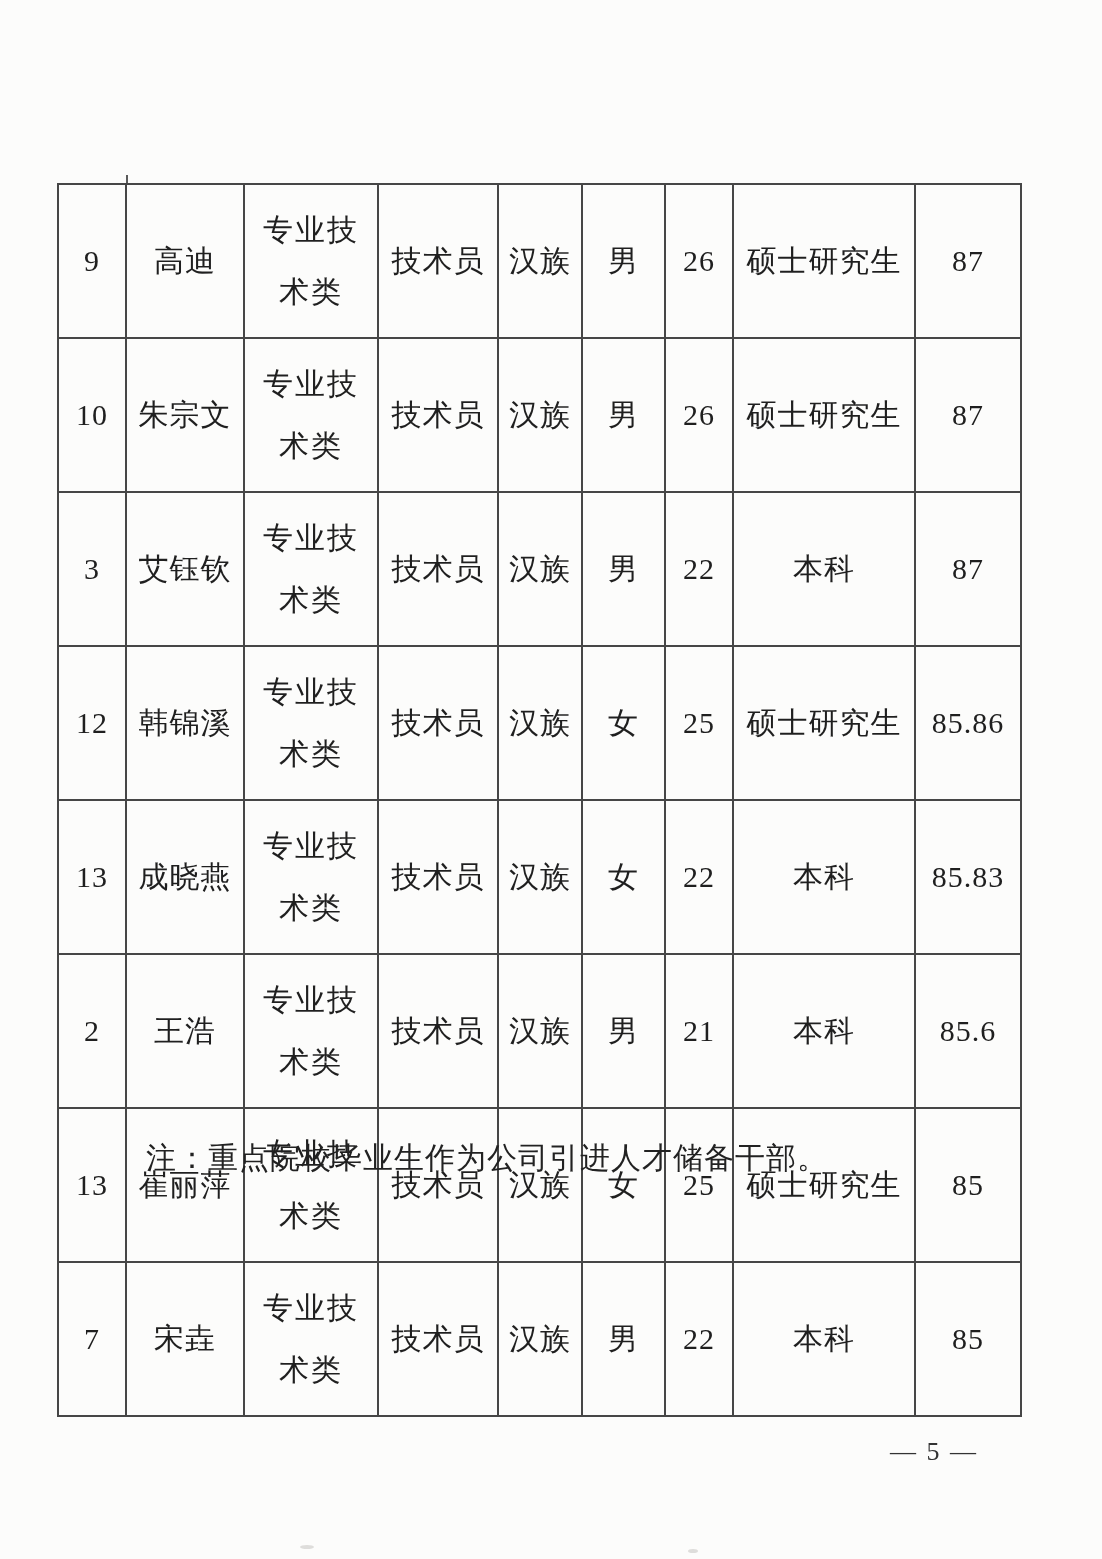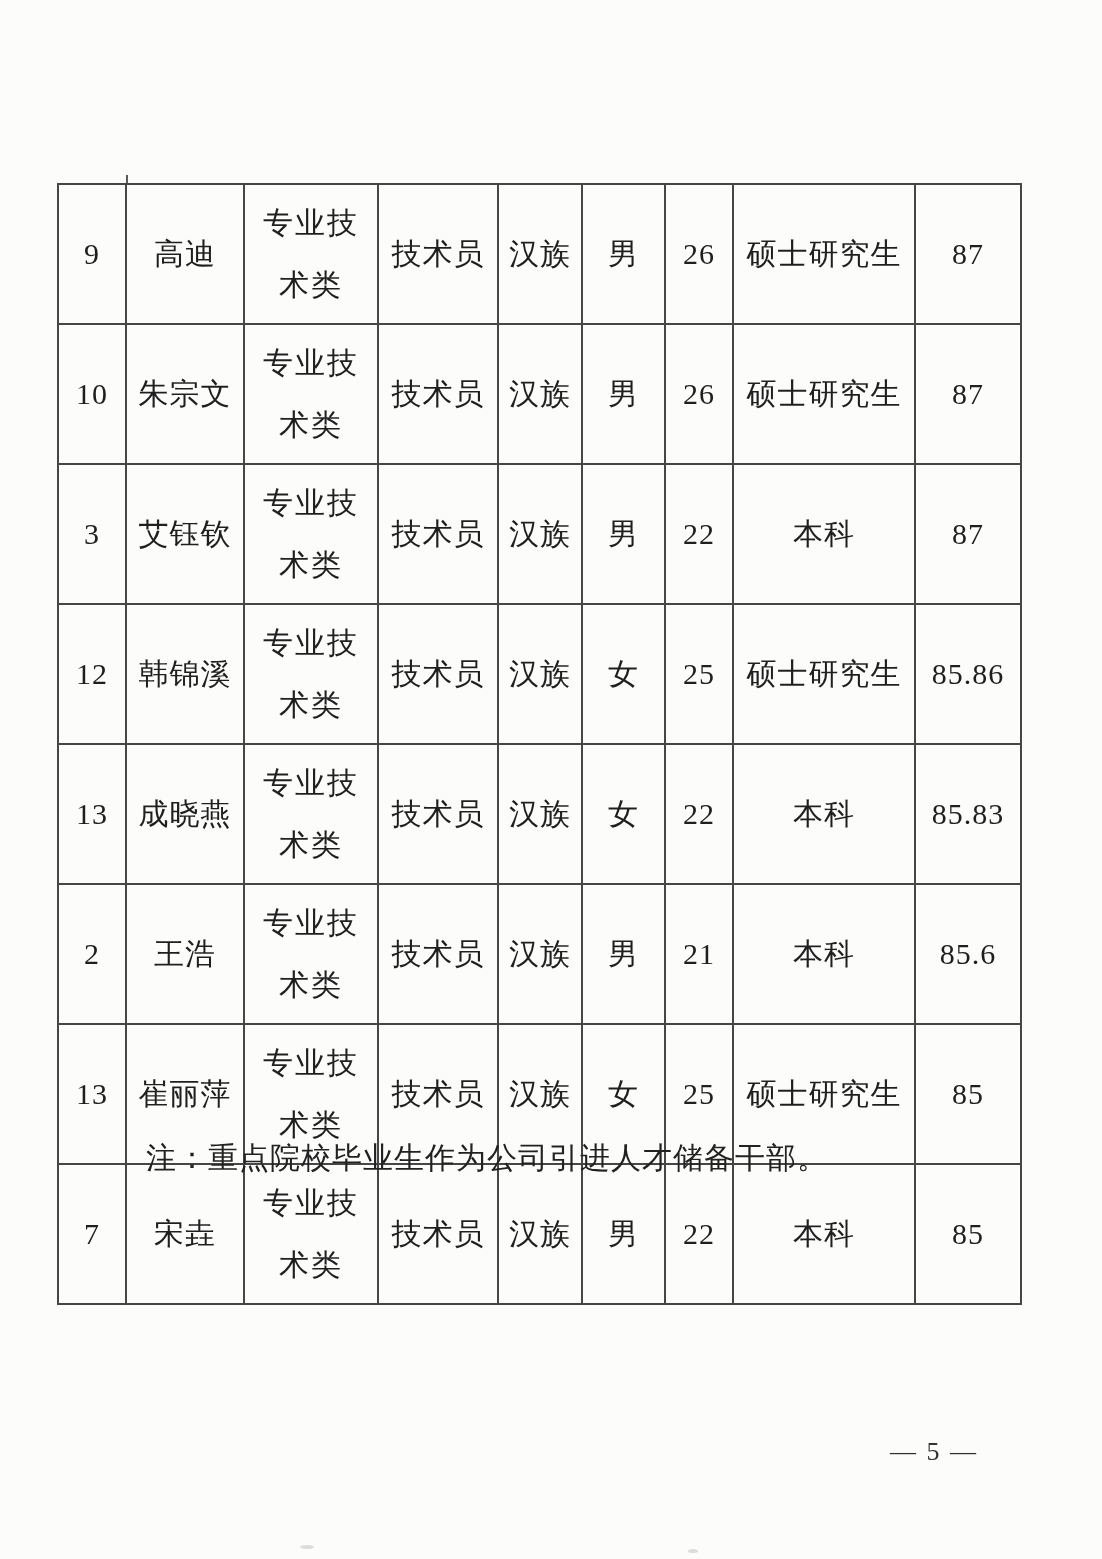--- a/index.html
+++ b/index.html
@@ -22,21 +22,21 @@
     text-align:center;
     vertical-align:middle;
     font-size:30px;
     height:115px;
     padding:0;
     overflow:hidden;
     letter-spacing:1px;
   }
   .cat{
     width:106px;
-    margin:7px auto;
+    margin:14px auto;
     line-height:62px;
     text-align:center;
     letter-spacing:2px;
   }
   .footnote{
     position:absolute;
     left:146px;top:1138px;
     font-size:30px;
     letter-spacing:1px;
     color:#222;

